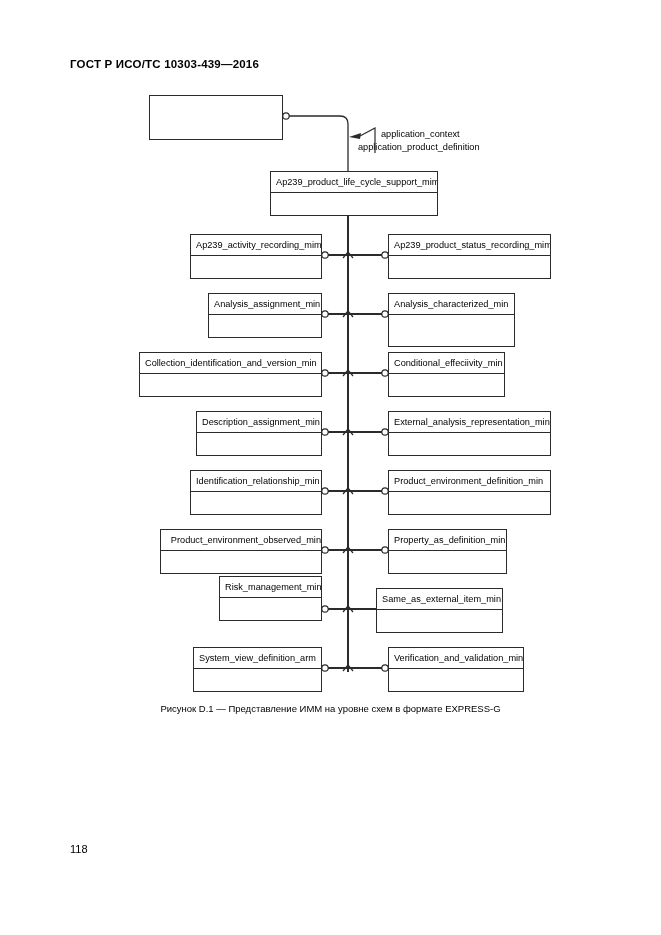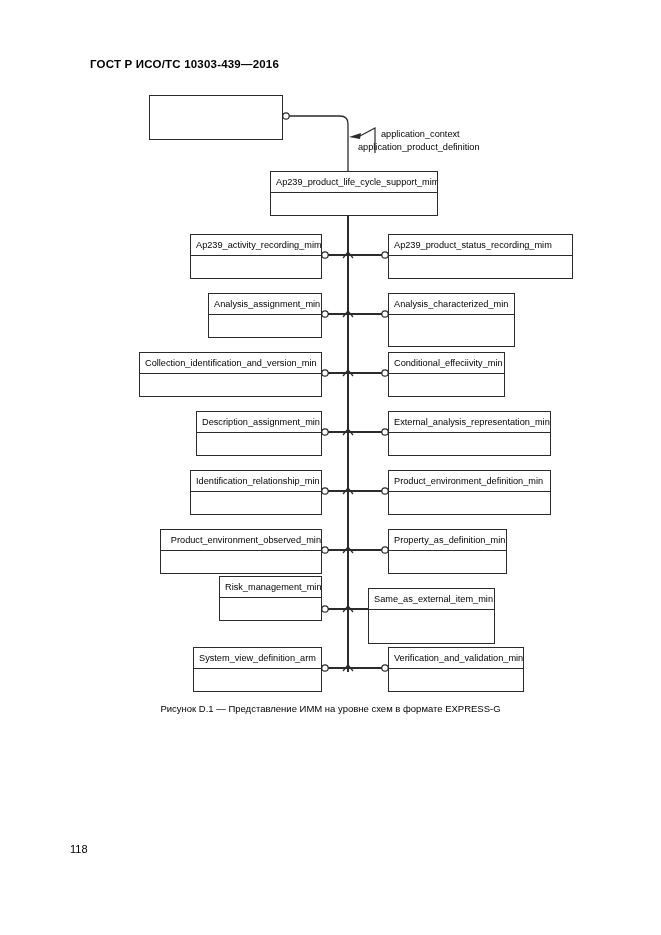--- a/index.html
+++ b/index.html
@@ -21,21 +21,20 @@
     background: #ffffff;
   }
   .std-header {
     position: absolute;
     left: 70px;
     top: 58px;
     font-size: 11.5px;
     font-weight: bold;
     letter-spacing: 0.2px;
     white-space: nowrap;
-    margin-left: 20px;
   }
   .page-number {
     position: absolute;
     left: 70px;
     top: 843px;
     font-size: 11px;
   }
   .figure-caption {
     position: absolute;
     left: 0;
@@ -146,21 +145,21 @@
         <div class="entity-body"></div>
       </div>
       <div class="entity-box" style="left: 270px; top: 171px; width: 168px; height: 45px;">
         <div class="entity-title">Ap239_product_life_cycle_support_mim</div>
         <div class="entity-body"></div>
       </div>
       <div class="entity-box" style="left: 190px; top: 234px; width: 132px; height: 45px;">
         <div class="entity-title">Ap239_activity_recording_mim</div>
         <div class="entity-body"></div>
       </div>
-      <div class="entity-box" style="left: 388px; top: 234px; width: 185px; height: 45px;">
+      <div class="entity-box" style="left: 388px; top: 234px; width: 163px; height: 45px;">
         <div class="entity-title">Ap239_product_status_recording_mim</div>
         <div class="entity-body"></div>
       </div>
       <div class="entity-box" style="left: 208px; top: 293px; width: 114px; height: 45px;">
         <div class="entity-title">Analysis_assignment_min</div>
         <div class="entity-body"></div>
       </div>
       <div class="entity-box" style="left: 388px; top: 293px; width: 127px; height: 54px;">
         <div class="entity-title">Analysis_characterized_min</div>
         <div class="entity-body"></div>
@@ -194,21 +193,21 @@
         <div class="entity-body"></div>
       </div>
       <div class="entity-box" style="left: 388px; top: 529px; width: 119px; height: 45px;">
         <div class="entity-title">Property_as_definition_min</div>
         <div class="entity-body"></div>
       </div>
       <div class="entity-box" style="left: 219px; top: 576px; width: 103px; height: 45px;">
         <div class="entity-title">Risk_management_min</div>
         <div class="entity-body"></div>
       </div>
-      <div class="entity-box" style="left: 368px; top: 588px; width: 127px; height: 56px;">
+      <div class="entity-box" style="left: 376px; top: 588px; width: 127px; height: 45px;">
         <div class="entity-title">Same_as_external_item_min</div>
         <div class="entity-body"></div>
       </div>
       <div class="entity-box" style="left: 193px; top: 647px; width: 129px; height: 45px;">
         <div class="entity-title">System_view_definition_arm</div>
         <div class="entity-body"></div>
       </div>
       <div class="entity-box" style="left: 388px; top: 647px; width: 136px; height: 45px;">
         <div class="entity-title">Verification_and_validation_min</div>
         <div class="entity-body"></div>

